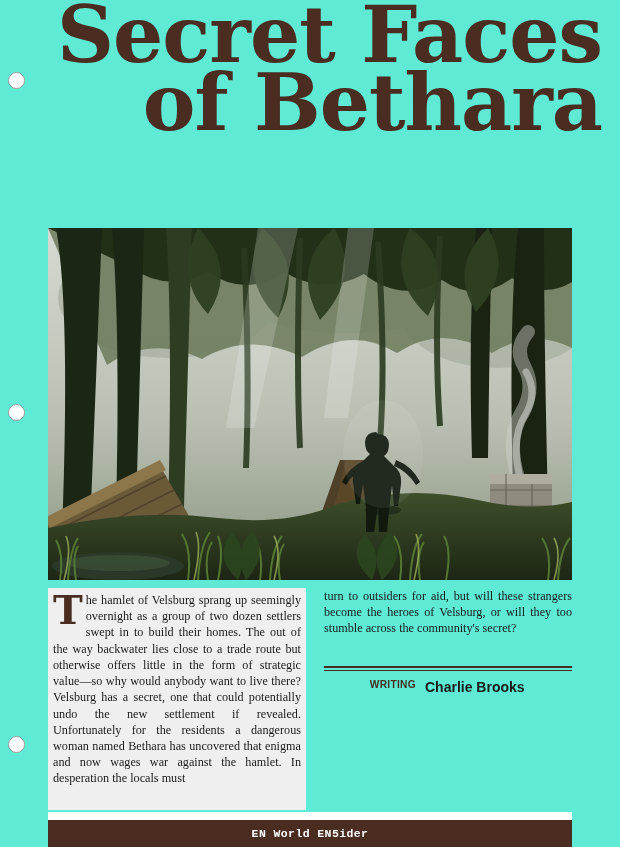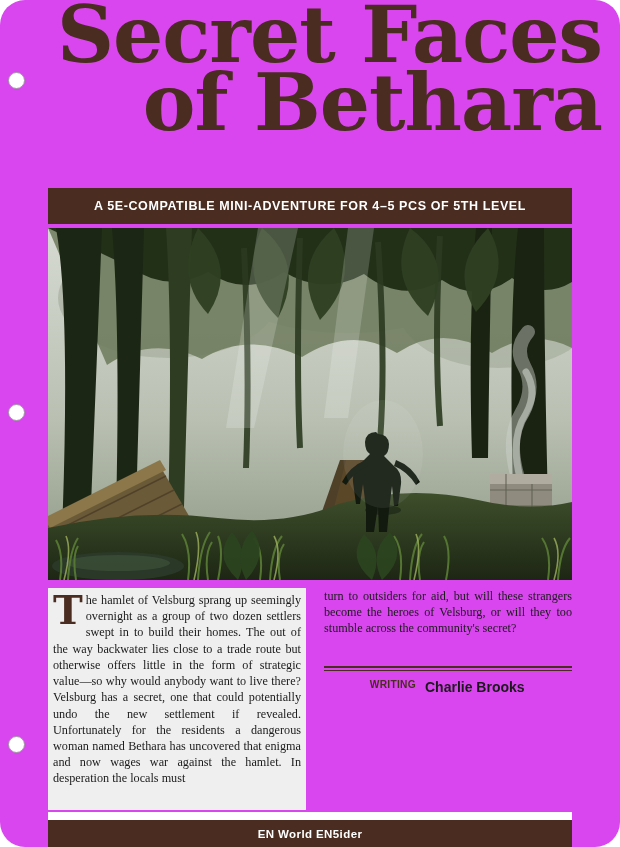--- a/index.html
+++ b/index.html
@@ -12,22 +12,21 @@
     height: 847px;
     font-family: "Liberation Serif", serif;
     position: relative;
     overflow: hidden;
   }
 
   
   #page {
     position: absolute;
     inset: 0;
-    background: #d946ef;
-    border-radius: 25px;
+    background: #5eead4;
   }
 
   
   .hole {
     position: absolute;
     left: 8px;
     width: 17px;
     height: 17px;
     border: 1.5px solid #9a9a9a;
     border-radius: 50%;
@@ -180,21 +179,21 @@
     top: 820px;
     width: 524px;
     height: 27px;
     background: #4a2c20;
     display: flex;
     align-items: center;
     justify-content: center;
   }
   #footer-text {
     color: #ffffff;
-    font-family: Liberation Sans, sans-serif;
+    font-family: Liberation Mono, monospace;
     font-weight: bold;
     font-size: 11.5px;
     letter-spacing: 0.4px;
   }
   
   #footer-edge {
     position: absolute;
     left: 48px;
     top: 812px;
     width: 524px;
@@ -209,23 +208,20 @@
 
   <div class="hole h1"></div>
   <div class="hole h2"></div>
   <div class="hole h3"></div>
 
   <div id="title-block">
     <div class="title-line" id="title-1">Secret Faces</div>
     <div class="title-line" id="title-2">of Bethara</div>
   </div>
 
-  <div id="subtitle-bar">
-    <div id="subtitle-text">A 5E-compatible mini-adventure for 4–5 PCs of 5th level</div>
-  </div>
 
   <div id="art-frame">
     <svg id="art-svg" width="524" height="352" viewBox="0 0 524 352" xmlns="http://www.w3.org/2000/svg">
       <defs>
         <linearGradient id="skyG" x1="0" y1="0" x2="0" y2="1">
           <stop offset="0%" stop-color="#d6dad2"></stop>
           <stop offset="55%" stop-color="#b9c0b2"></stop>
           <stop offset="100%" stop-color="#8a9480"></stop>
         </linearGradient>
         <linearGradient id="groundG" x1="0" y1="0" x2="0" y2="1">

